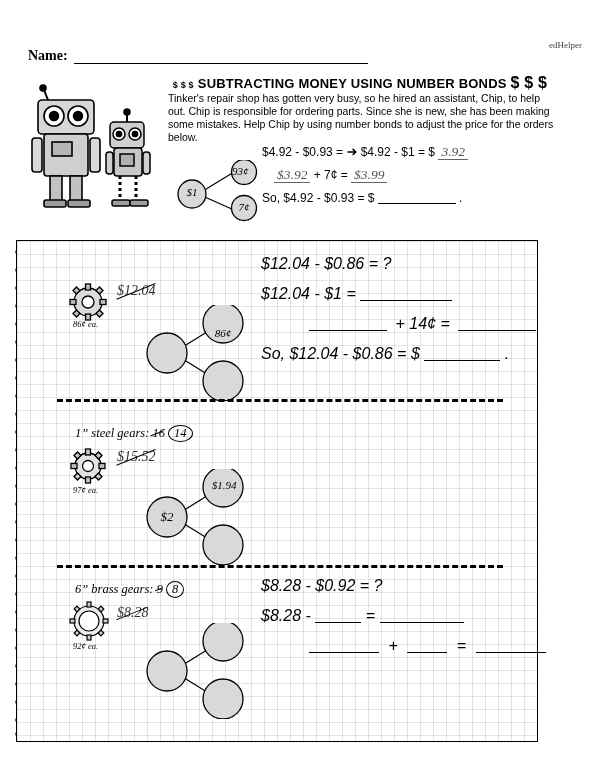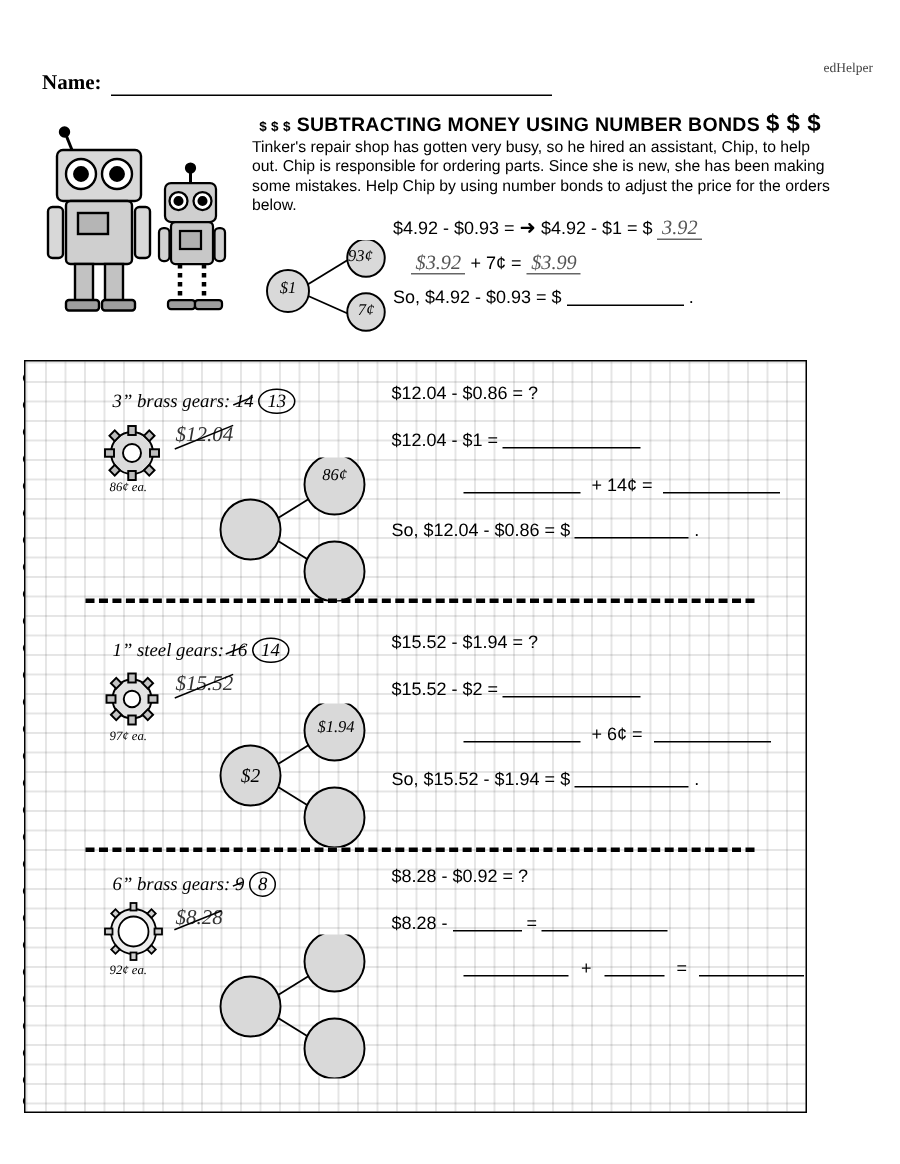--- a/index.html
+++ b/index.html
@@ -86,21 +86,21 @@
     padding:0 5px;line-height:15px;font-size:12.5px;font-style:italic;
   }
   .strike{position:relative;}
   .strike:after{
     content:"";position:absolute;left:-2px;top:50%;width:108%;height:0;
     border-top:1.4px solid #000;transform:rotate(-22deg);
   }
 
   .eqs{
     position:absolute;left:244px;top:8px;width:270px;
-    font-family:"Liberation Sans",sans-serif;font-size:12px;
+    font-family:"Liberation Sans",sans-serif;font-size:16px;font-style:italic;
   }
   .eqs .line{height:30px;white-space:nowrap;}
   .eqs .indent{padding-left:48px;}
 
   
   .gear{position:absolute;left:52px;}
   .bond{position:absolute;}
   svg{display:block;}
   .circ-label{
     font-family:"Liberation Serif",serif;font-style:italic;font-size:11px;
@@ -226,25 +226,20 @@
         <ellipse cx="13" cy="464" rx="9" ry="5"></ellipse>
     <ellipse cx="13" cy="482" rx="9" ry="5"></ellipse>
         <ellipse cx="13" cy="496" rx="9" ry="5"></ellipse>
   </g>
 </svg>
 </div>
 
 <div class="sheet">
 
   <div class="prob p1">
-    <div class="ptitle">
-      <span>3” brass gears:</span>
-      <span class="strike">14</span>
-      <span class="circled">13</span>
-    </div>
     <div class="price-hand">
       <span class="strike">$12.04</span>
     </div>
     <div class="ea">86¢ ea.</div>
 
     <div class="gear" style="top:36px;">
       <svg width="38" height="38" viewBox="0 0 38 38">
         <g stroke="#000" stroke-width="1.3" fill="#dcdcdc">
           <circle cx="19" cy="19" r="14"></circle>
           <circle cx="19" cy="19" r="6" fill="#fff"></circle>
@@ -263,21 +258,21 @@
     </div>
 
     <div class="bond" style="left:128px;top:58px;">
       <svg width="102" height="96" viewBox="0 0 102 96">
         <line x1="28" y1="48" x2="70" y2="22" stroke="#000" stroke-width="1.2"></line>
         <line x1="28" y1="48" x2="70" y2="74" stroke="#000" stroke-width="1.2"></line>
         <circle cx="22" cy="48" r="20" fill="#d9d9d9" stroke="#000" stroke-width="1.3"></circle>
         <circle cx="78" cy="18" r="20" fill="#d9d9d9" stroke="#000" stroke-width="1.3"></circle>
         <circle cx="78" cy="76" r="20" fill="#d9d9d9" stroke="#000" stroke-width="1.3"></circle>
       </svg>
-      <div class="circ-label" style="position:absolute;left:60px;top:6px;width:36px;text-align:center;">86¢</div>
+      <div class="circ-label" style="position:absolute;left:60px;top:22px;width:36px;text-align:center;">86¢</div>
     </div>
 
     <div class="eqs">
       <div class="line">$12.04 - $0.86 = ?</div>
       <div class="line">
         <span>$12.04 - $1 = </span>
         <span class="blank" style="width:92px;"></span>
       </div>
       <div class="line indent">
         <span class="blank" style="width:78px;"></span>
@@ -328,37 +323,20 @@
         <line x1="28" y1="48" x2="70" y2="22" stroke="#000" stroke-width="1.2"></line>
         <line x1="28" y1="48" x2="70" y2="74" stroke="#000" stroke-width="1.2"></line>
         <circle cx="22" cy="48" r="20" fill="#d9d9d9" stroke="#000" stroke-width="1.3"></circle>
         <circle cx="78" cy="18" r="20" fill="#d9d9d9" stroke="#000" stroke-width="1.3"></circle>
         <circle cx="78" cy="76" r="20" fill="#d9d9d9" stroke="#000" stroke-width="1.3"></circle>
       </svg>
       <div class="circ-label" style="position:absolute;left:58px;top:10px;width:42px;text-align:center;font-style:italic;">$1.94</div>
       <div class="circ-label" style="position:absolute;left:4px;top:40px;width:36px;text-align:center;font-size:13px;">$2</div>
     </div>
 
-    <div class="eqs">
-      <div class="line">$15.52 - $1.94 = ?</div>
-      <div class="line">
-        <span>$15.52 - $2 = </span>
-        <span class="blank" style="width:92px;"></span>
-      </div>
-      <div class="line indent">
-        <span class="blank" style="width:78px;"></span>
-        <span style="padding:0 4px;">+ 6¢ = </span>
-        <span class="blank" style="width:78px;"></span>
-      </div>
-      <div class="line">
-        <span>So, $15.52 - $1.94 = $</span>
-        <span class="blank" style="width:76px;"></span>
-        <span>.</span>
-      </div>
-    </div>
     <div class="divider" style="top:152px;"></div>
   </div>
 
   <div class="prob p3">
     <div class="ptitle">
       <span>6” brass gears:</span>
       <span class="strike">9</span>
       <span class="circled">8</span>
     </div>
     <div class="price-hand">

